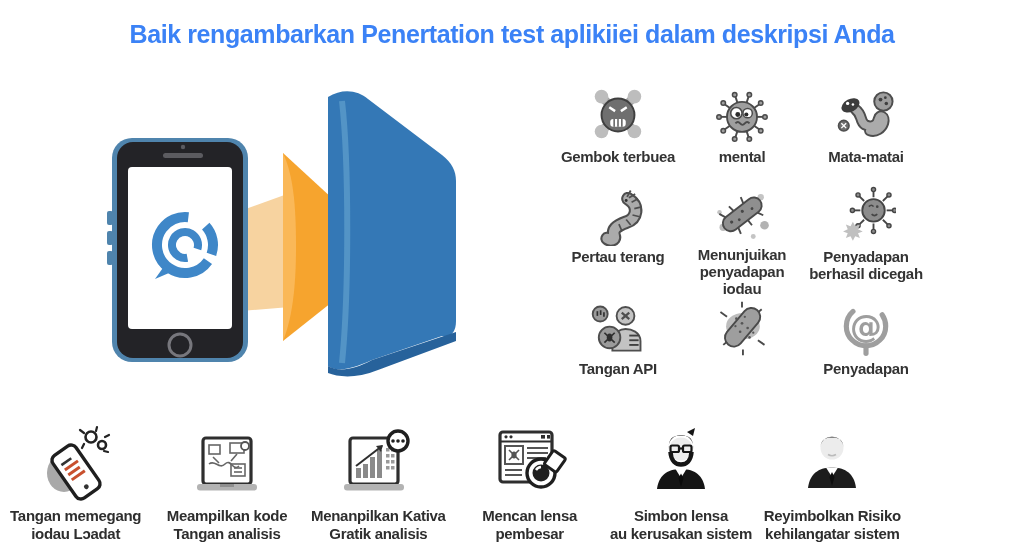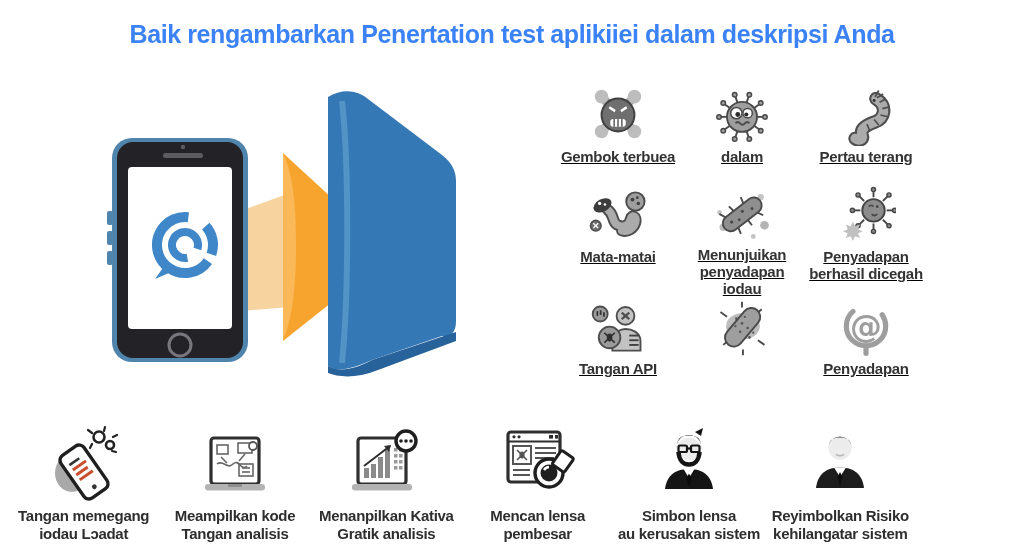--- a/index.html
+++ b/index.html
@@ -24,34 +24,34 @@
     position:absolute;left:90px;top:83px;width:380px;height:300px;
   }
   
   .threat-grid{
     position:absolute;left:556px;top:84px;width:372px;
     display:grid;
     grid-template-columns:124px 124px 124px;
     grid-template-rows:100px 112px 110px;
   }
   .g-cell{
-    display:flex;flex-direction:column;align-items:center;text-decoration:underline;
+    display:flex;flex-direction:column;align-items:center;
   }
   .g-icon{
     height:62px;display:flex;align-items:flex-end;justify-content:center;
   }
   .g-label{
     margin-top:3px;
     font-size:15px;font-weight:600;color:#333333;
     text-align:center;line-height:1.12;letter-spacing:-0.3px;
     white-space:pre-line;
   }
   
   .feature-row{
-    position:absolute;left:8px;top:422px;width:908px;
+    position:absolute;left:0;top:422px;width:908px;
     display:flex;
   }
   .f-cell{
     flex:1 1 0;
     display:flex;flex-direction:column;align-items:center;
   }
   .f-icon{
     height:80px;display:flex;align-items:flex-end;justify-content:center;
   }
   .f-label{
@@ -157,61 +157,61 @@
             <circle cx="52" cy="19.3" r="2.4"></circle>
           </g>
           <circle cx="32" cy="34" r="16" fill="#9e9e9e" stroke="#4a4a4a" stroke-width="2"></circle>
           <circle cx="26" cy="30" r="6" fill="#ffffff" stroke="#4a4a4a" stroke-width="1.6"></circle>
           <circle cx="27.5" cy="31.5" r="2.6" fill="#2c2c2c"></circle>
           <circle cx="38" cy="30" r="5" fill="#ffffff" stroke="#4a4a4a" stroke-width="1.6"></circle>
           <circle cx="36.6" cy="31.5" r="2.2" fill="#2c2c2c"></circle>
           <path d="M25,41 q2.5,-3 5,0 t5,0 t5,0" fill="none" stroke="#4a4a4a" stroke-width="2"></path>
         </svg>
       </div>
-      <div class="g-label">dalam</div>
-    </div>
-
-    <div class="g-cell">
-      <div class="g-icon">
-        <svg width="58" height="62" viewBox="0 0 64 64">
-          <path d="M43,14 C56,22 53,36 41,40 C30,44 25,48 28,56 C29,59 24,61 20,58" fill="none" stroke="#4e4e4e" stroke-width="15" stroke-linecap="round"></path>
-          <path d="M43,14 C56,22 53,36 41,40 C30,44 25,48 28,56 C29,59 24,61 20,58" fill="none" stroke="#ababab" stroke-width="10.5" stroke-linecap="round"></path>
-          <g stroke="#4e4e4e" stroke-width="1.8">
-            <line x1="47" y1="18" x2="54" y2="14"></line>
-              <line x1="50" y1="25" x2="58" y2="23"></line>
-            <line x1="48" y1="32" x2="56" y2="34"></line>
-              <line x1="41" y1="37" x2="46" y2="43"></line>
-            <line x1="33" y1="42" x2="36" y2="49"></line>
-          </g>
-          <line x1="42" y1="12" x2="46" y2="5" stroke="#4e4e4e" stroke-width="2"></line>
-          <line x1="44" y1="13" x2="51" y2="9" stroke="#4e4e4e" stroke-width="2"></line>
-          <circle cx="41" cy="16" r="1.6" fill="#2e2e2e"></circle>
-        </svg>
-      </div>
-      <div class="g-label">Pertau terang</div>
+      <div class="g-label">mental</div>
     </div>
 
     <div class="g-cell">
       <div class="g-icon">
         <svg width="62" height="58" viewBox="0 0 64 60">
           <circle cx="50" cy="14" r="9.5" fill="#9e9e9e" stroke="#4e4e4e" stroke-width="2"></circle>
           <circle cx="47" cy="12" r="2" fill="#3f3f3f"></circle>
             <circle cx="53" cy="16" r="1.8" fill="#3f3f3f"></circle>
           <circle cx="52" cy="10" r="1.4" fill="#3f3f3f"></circle>
           <circle cx="9" cy="39" r="5.5" fill="#6e6e6e" stroke="#4e4e4e" stroke-width="1.6"></circle>
           <line x1="6.5" y1="36.5" x2="11.5" y2="41.5" stroke="#ffffff" stroke-width="1.4"></line>
           <line x1="11.5" y1="36.5" x2="6.5" y2="41.5" stroke="#ffffff" stroke-width="1.4"></line>
           <path d="M21,22 C29,28 25,34 31,38 C38,42 44,38 45,32 C46,27 52,29 50,36 C48,42 42,46 36,44" fill="none" stroke="#4e4e4e" stroke-width="12" stroke-linecap="round"></path>
           <path d="M21,22 C29,28 25,34 31,38 C38,42 44,38 45,32 C46,27 52,29 50,36 C48,42 42,46 36,44" fill="none" stroke="#ababab" stroke-width="8" stroke-linecap="round"></path>
           <ellipse cx="16" cy="18" rx="10" ry="6.5" transform="rotate(-28 16 18)" fill="#3c3c3c"></ellipse>
           <circle cx="13" cy="16" r="1.7" fill="#ffffff"></circle>
             <circle cx="18.5" cy="17" r="1.3" fill="#ffffff"></circle>
         </svg>
       </div>
       <div class="g-label">Mata-matai</div>
+    </div>
+
+    <div class="g-cell">
+      <div class="g-icon">
+        <svg width="58" height="62" viewBox="0 0 64 64">
+          <path d="M43,14 C56,22 53,36 41,40 C30,44 25,48 28,56 C29,59 24,61 20,58" fill="none" stroke="#4e4e4e" stroke-width="15" stroke-linecap="round"></path>
+          <path d="M43,14 C56,22 53,36 41,40 C30,44 25,48 28,56 C29,59 24,61 20,58" fill="none" stroke="#ababab" stroke-width="10.5" stroke-linecap="round"></path>
+          <g stroke="#4e4e4e" stroke-width="1.8">
+            <line x1="47" y1="18" x2="54" y2="14"></line>
+              <line x1="50" y1="25" x2="58" y2="23"></line>
+            <line x1="48" y1="32" x2="56" y2="34"></line>
+              <line x1="41" y1="37" x2="46" y2="43"></line>
+            <line x1="33" y1="42" x2="36" y2="49"></line>
+          </g>
+          <line x1="42" y1="12" x2="46" y2="5" stroke="#4e4e4e" stroke-width="2"></line>
+          <line x1="44" y1="13" x2="51" y2="9" stroke="#4e4e4e" stroke-width="2"></line>
+          <circle cx="41" cy="16" r="1.6" fill="#2e2e2e"></circle>
+        </svg>
+      </div>
+      <div class="g-label">Pertau terang</div>
     </div>
 
     <div class="g-cell">
       <div class="g-icon">
         <svg width="62" height="60" viewBox="0 0 64 64">
           <circle cx="12" cy="46" r="4" fill="#bcbcbc"></circle>
             <circle cx="52" cy="14" r="3.4" fill="#c4c4c4"></circle>
           <circle cx="8" cy="30" r="2.4" fill="#c4c4c4"></circle>
             <circle cx="56" cy="44" r="4.6" fill="#b3b3b3"></circle>
           <circle cx="44" cy="56" r="2.6" fill="#c4c4c4"></circle>

